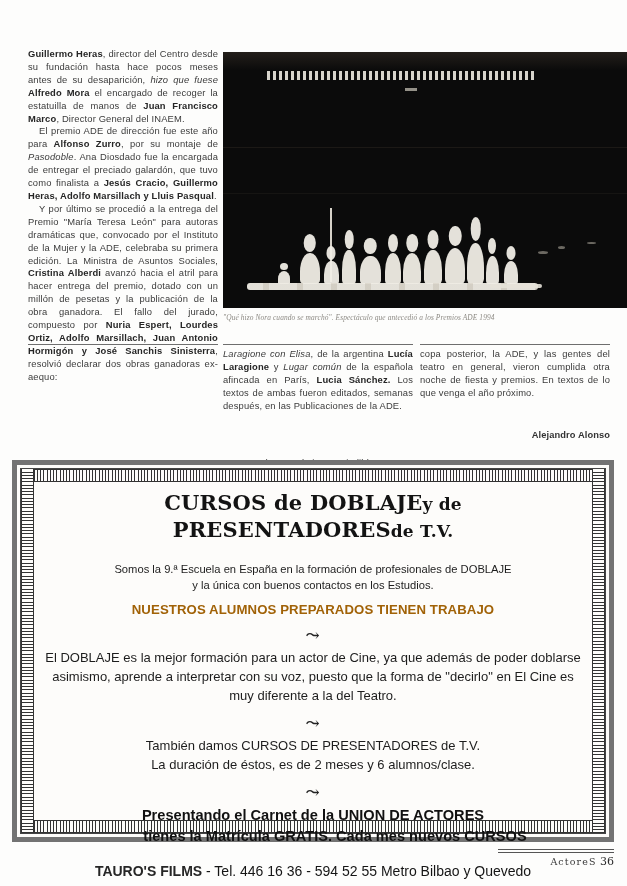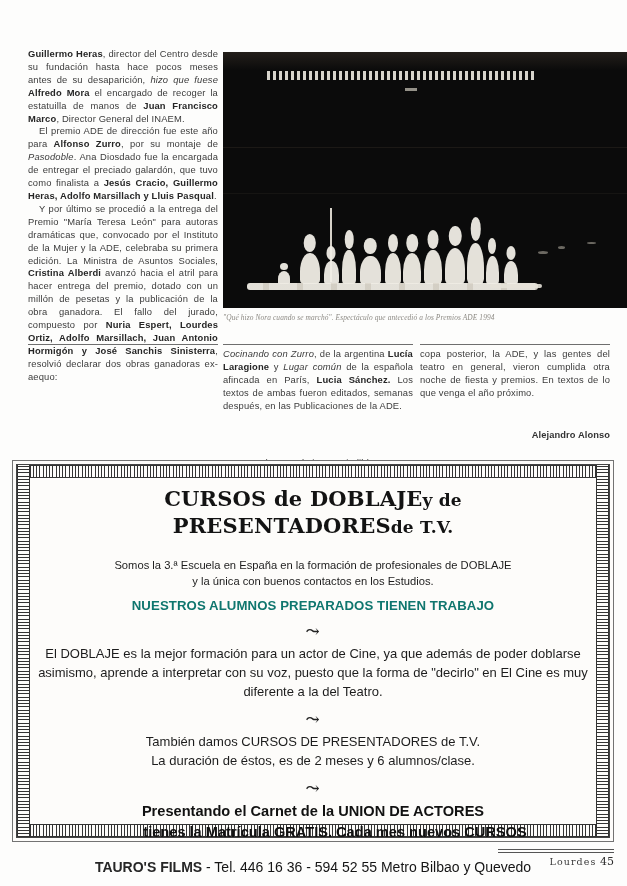--- a/index.html
+++ b/index.html
@@ -202,21 +202,21 @@
 
   
   .ad {
     position: absolute;
     left: 12px;
     top: 460px;
     width: 602px;
     height: 382px;
     background: #fdfcfa;
     box-sizing: border-box;
-    border: 1px solid #737373;
+    border: 5px solid #737373;
     padding: 3px;
   }
   .ad-inner {
     position: relative;
     width: 100%;
     height: 100%;
     border: 1px solid #444;
     box-sizing: border-box;
     background: #fdfcfa;
   }
@@ -278,21 +278,21 @@
     font-size: 11.2px;
     line-height: 16px;
     color: #1d1d1d;
   }
   .blk1 { margin-top: 17px; }
   .ad-strong {
     font-weight: bold;
     font-size: 13.2px;
     letter-spacing: .1px;
     margin-top: 9px;
-    color: #0f766e;
+    color: #a16207;
   }
   .flourish {
     font-family: "DejaVu Serif", serif;
     font-size: 17px;
     color: #222;
     line-height: 18px;
     margin: 9px 0 4px 0;
     letter-spacing: 1px;
   }
   .ad-p.big {
@@ -389,21 +389,21 @@
     </div>
 
     <div class="caption">"Qué hizo Nora cuando se marchó". Espectáculo que antecedió a los Premios ADE 1994</div>
 
     <div class="hr-col" style="left:12px;  top:344px; width:190px;"></div>
     <div class="hr-col" style="left:207px; top:344px; width:190px;"></div>
     <div class="hr-col" style="left:404px; top:344px; width:190px;"></div>
 
     <div class="lower-cols">
       <div class="lcol" id="lcol-2">
-        <p><i>Cocinando con Zurro</i>, de la argentina <b>Lucía Laragione</b> y <i>Lugar común</i> de la española afincada en París, <b>Lucia Sánchez.</b> Los textos de ambas fueron editados, semanas después, en las Publicaciones de la ADE.</p>
+        <p><i>Laragione con Elisa</i>, de la argentina <b>Lucía Laragione</b> y <i>Lugar común</i> de la española afincada en París, <b>Lucia Sánchez.</b> Los textos de ambas fueron editados, semanas después, en las Publicaciones de la ADE.</p>
         <p class="indent">Con todo eso y la imprescindible</p>
       </div>
       <div class="lcol" id="lcol-3">
         <p>copa posterior, la ADE, y las gentes del teatro en general, vieron cumplida otra noche de fiesta y premios. En textos de lo que venga el año próximo.</p>
       </div>
     </div>
 
     <div class="byline">Alejandro Alonso</div>
   </div>
 
@@ -414,21 +414,21 @@
       <div class="meander meander-v" id="meander-left"></div>
       <div class="meander meander-v" id="meander-right"></div>
 
       <div class="ad-body">
 
         <div class="ad-title">
           <span>CURSOS de DOBLAJE</span><span class="small">y de</span>
           <span class="l2"><span>PRESENTADORES</span><span class="small">de T.V.</span></span>
         </div>
 
-        <div class="ad-p blk1">Somos la 3.ª Escuela en España en la formación de profesionales  de DOBLAJE</div>
+        <div class="ad-p blk1">Somos la 9.ª Escuela en España en la formación de profesionales  de DOBLAJE</div>
         <div class="ad-p">y la única con buenos contactos en los Estudios.</div>
 
         <div class="ad-strong">NUESTROS ALUMNOS PREPARADOS TIENEN TRABAJO</div>
 
         <div class="flourish">⤳</div>
 
         <div class="ad-p big">El DOBLAJE es la mejor formación para un actor de Cine, ya que además de poder doblarse asimismo, aprende a interpretar con su voz, puesto que la forma de "decirlo" en El Cine es muy diferente a la del Teatro.</div>
 
         <div class="flourish">⤳</div>
 
@@ -446,17 +446,17 @@
           <b>TAURO'S FILMS</b><span> - Tel. 446 16 36 - 594 52 55 Metro Bilbao y Quevedo</span>
         </div>
 
       </div>
     </div>
   </div>
 
   <div class="footer">
     <div class="footer-rule"></div>
     <div class="footer-text">
-      <span>Lourdes</span><span class="num"> 45</span>
+      <span>ActoreS</span><span class="num"> 36</span>
     </div>
   </div>
 
 </div>
 
 </body></html>

